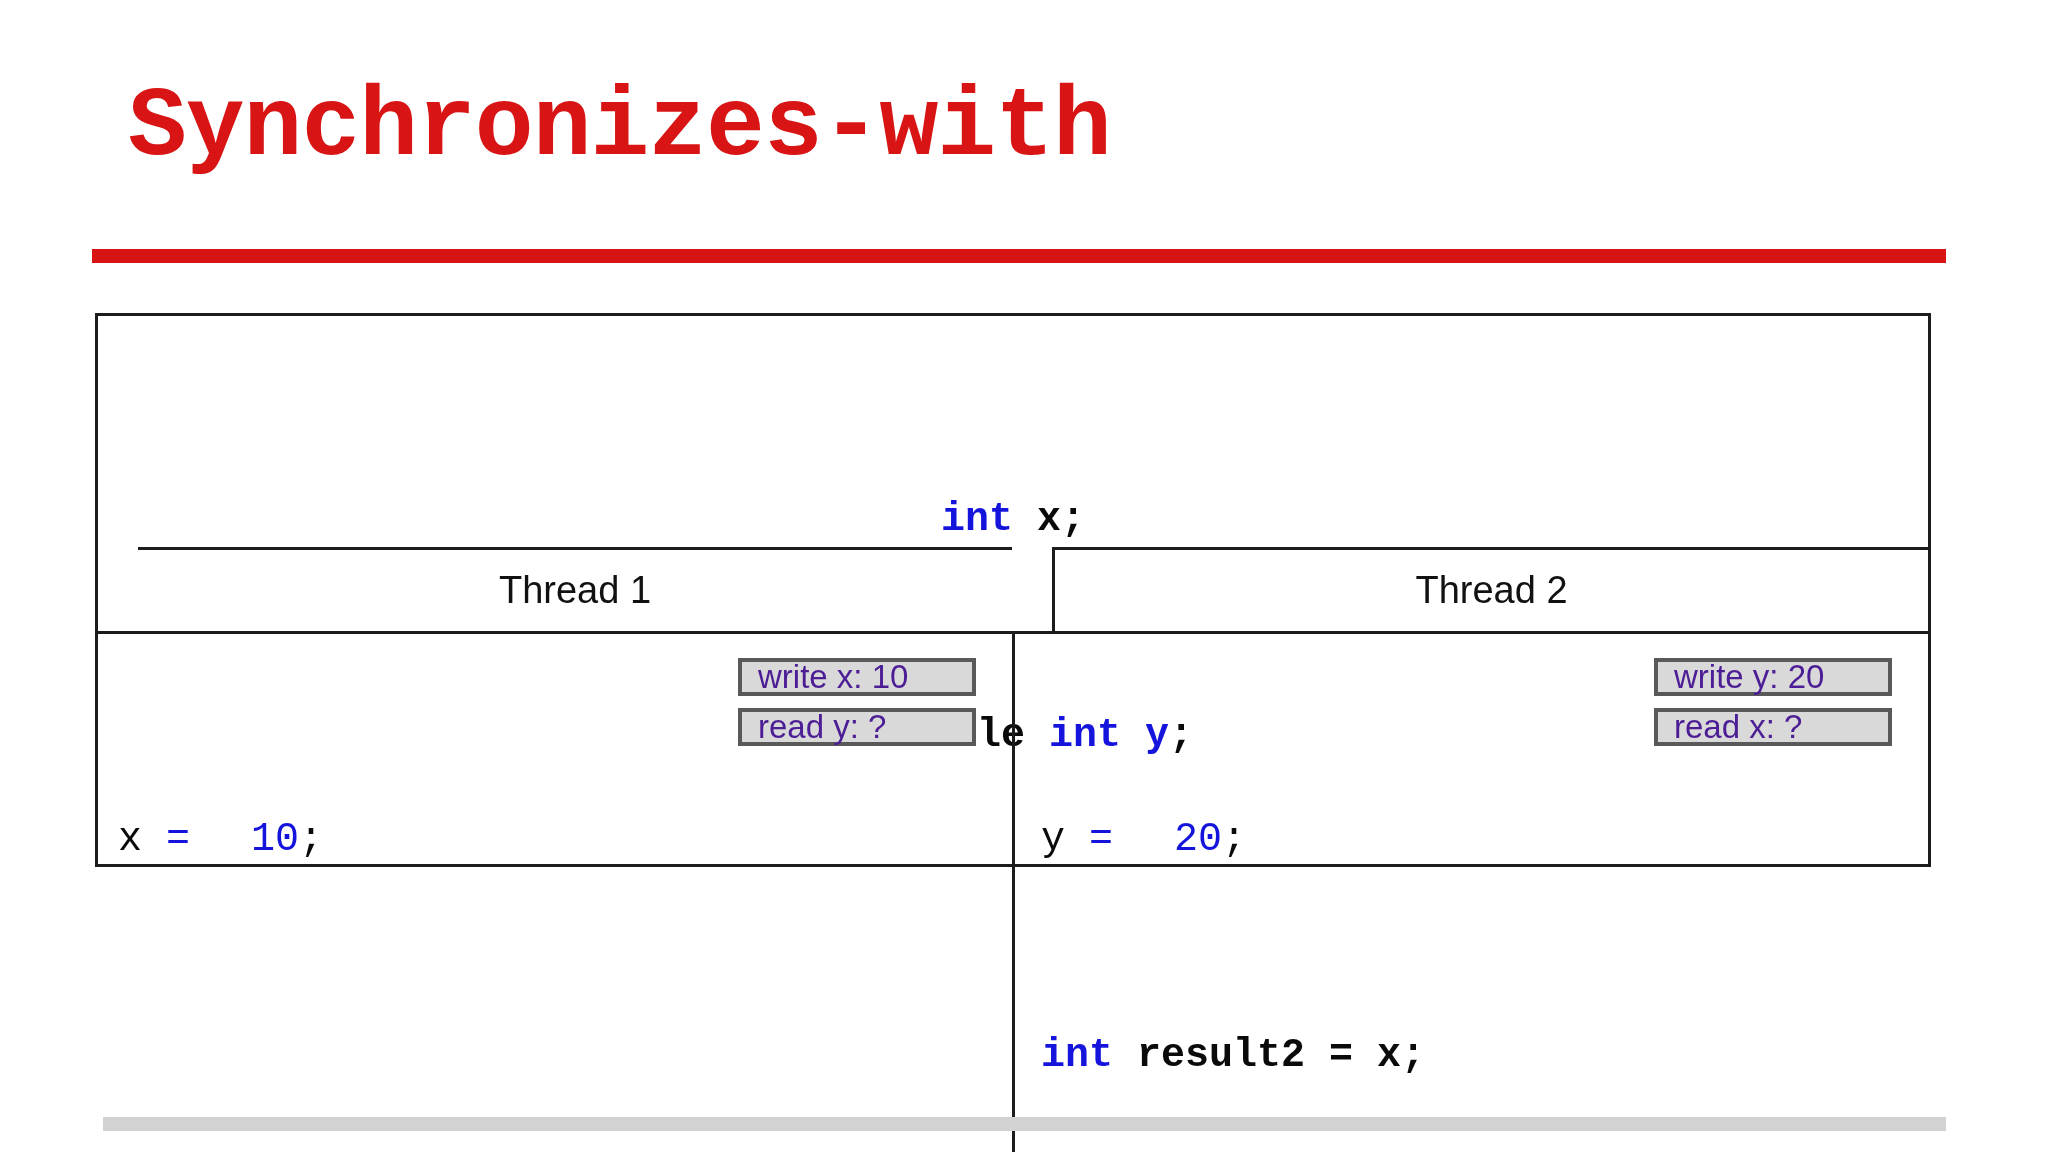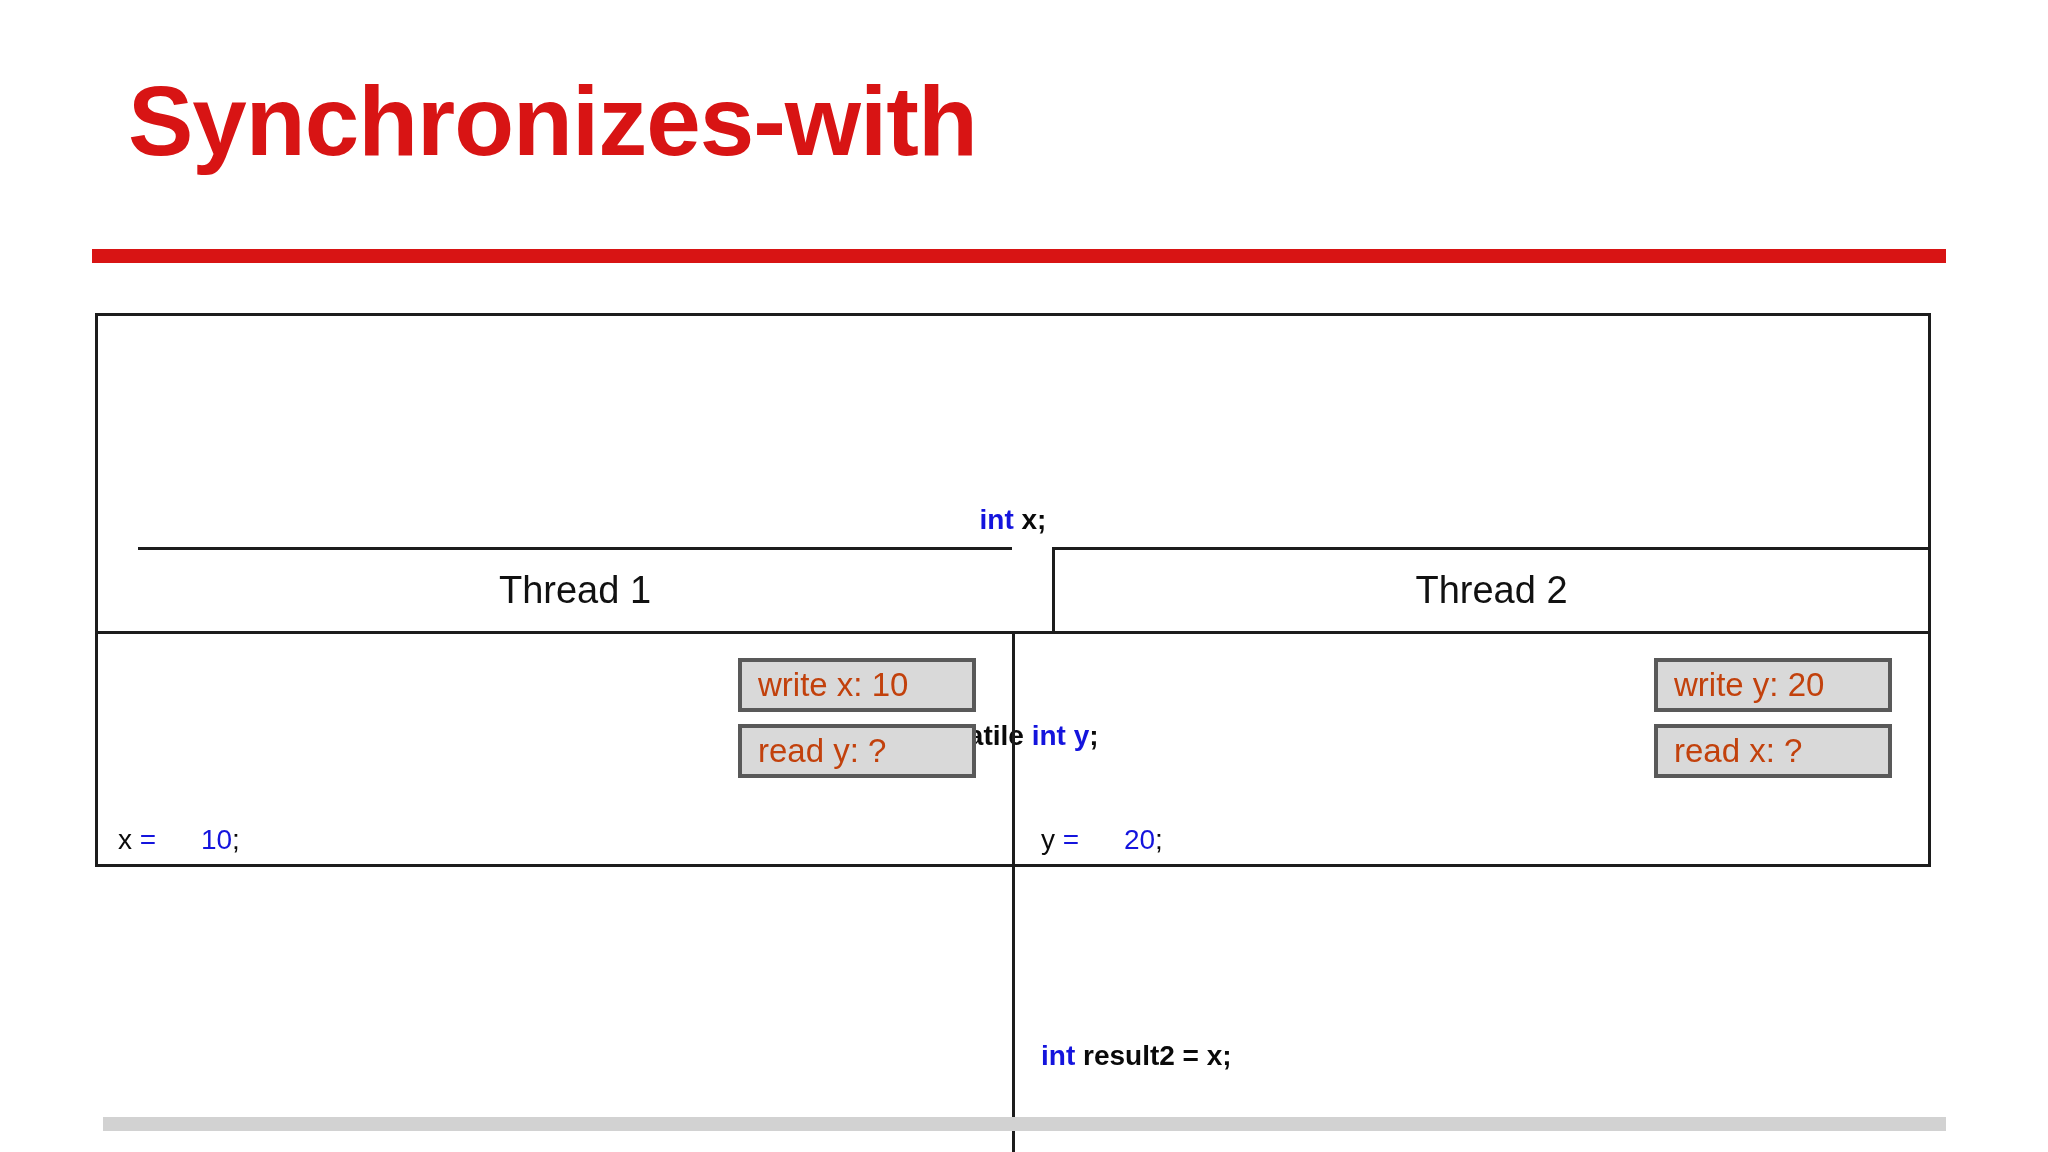--- a/index.html
+++ b/index.html
@@ -9,26 +9,27 @@
     height: 1152px;
     background: #ffffff;
     overflow: hidden;
     font-family: "Liberation Sans", sans-serif;
   }
 
   
   .title {
     position: absolute;
     left: 128px;
-    top: 65px;
+    top: 72px;
     font-size: 98px;
     font-weight: 700;
     color: #d81414;
     letter-spacing: -1px;
     white-space: nowrap;
+    font-family: Liberation Mono, monospace;
   }
   .title-rule {
     position: absolute;
     left: 92px;
     top: 249px;
     width: 1854px;
     height: 14px;
     background: #d81414;
   }
 
@@ -48,22 +49,22 @@
   }
 
   .decl-cell {
     grid-column: 1 / 3;
     text-align: center;
     padding-top: 24px;
     box-sizing: border-box;
   }
 
   .code {
-    font-family: Liberation Sans, sans-serif;
-    font-size: 28px;
+    font-family: Liberation Mono, monospace;
+    font-size: 40px;
     line-height: 72px;
     color: #0a0a0a;
     white-space: pre;
   }
   .code-line { white-space: pre; }
   .b { font-weight: 700; }
   .kw { color: #1414dd; font-weight: 700; }
   .op { color: #1414dd; font-weight: 400; }
   .num { color: #1414dd; font-weight: 400; margin-left: 37px; }
   .plain { color: #0a0a0a; }
@@ -92,29 +93,29 @@
   .body-cell.col-right .code-block { margin-left: 26px; }
 
   .box-col {
     margin: 24px 36px 0 0;
     display: flex;
     flex-direction: column;
     gap: 12px;
   }
   .op-box {
     width: 238px;
-    height: 54px;
+    height: 38px;
     box-sizing: border-box;
     background: #d9d9d9;
     border: 4px solid #595959;
     display: flex;
     align-items: center;
     padding-left: 16px;
     font-size: 33px;
-    color: #c2410c;
+    color: #4c1d95;
     white-space: nowrap;
   }
 
   
   .footer-bar {
     position: absolute;
     left: 103px;
     top: 1117px;
     width: 1843px;
     height: 14px;

